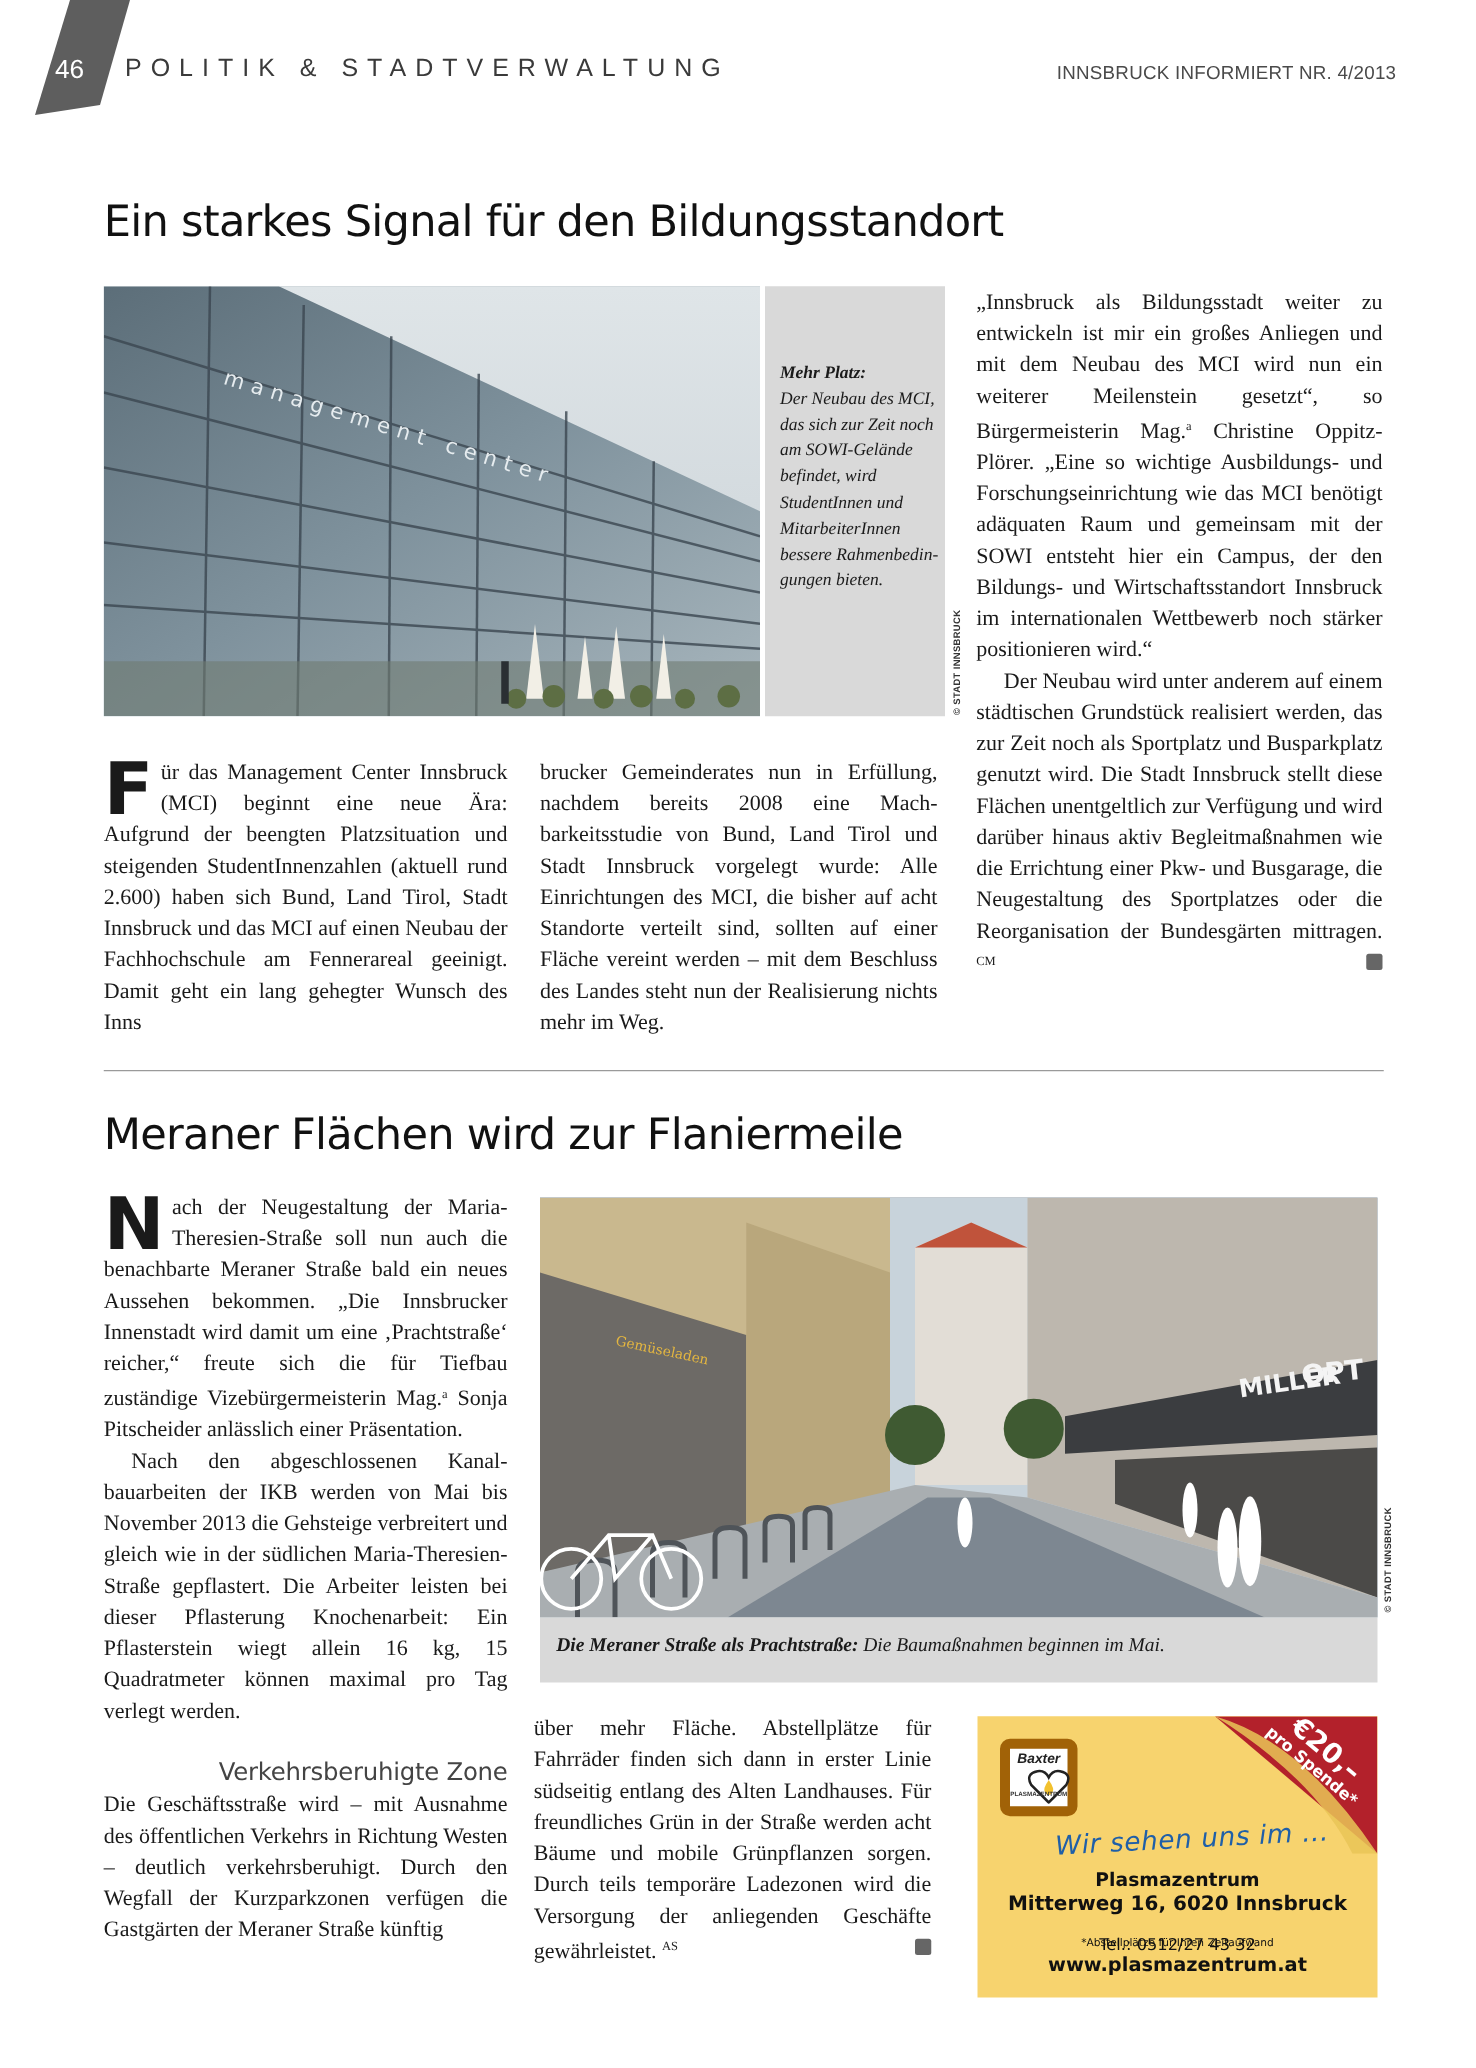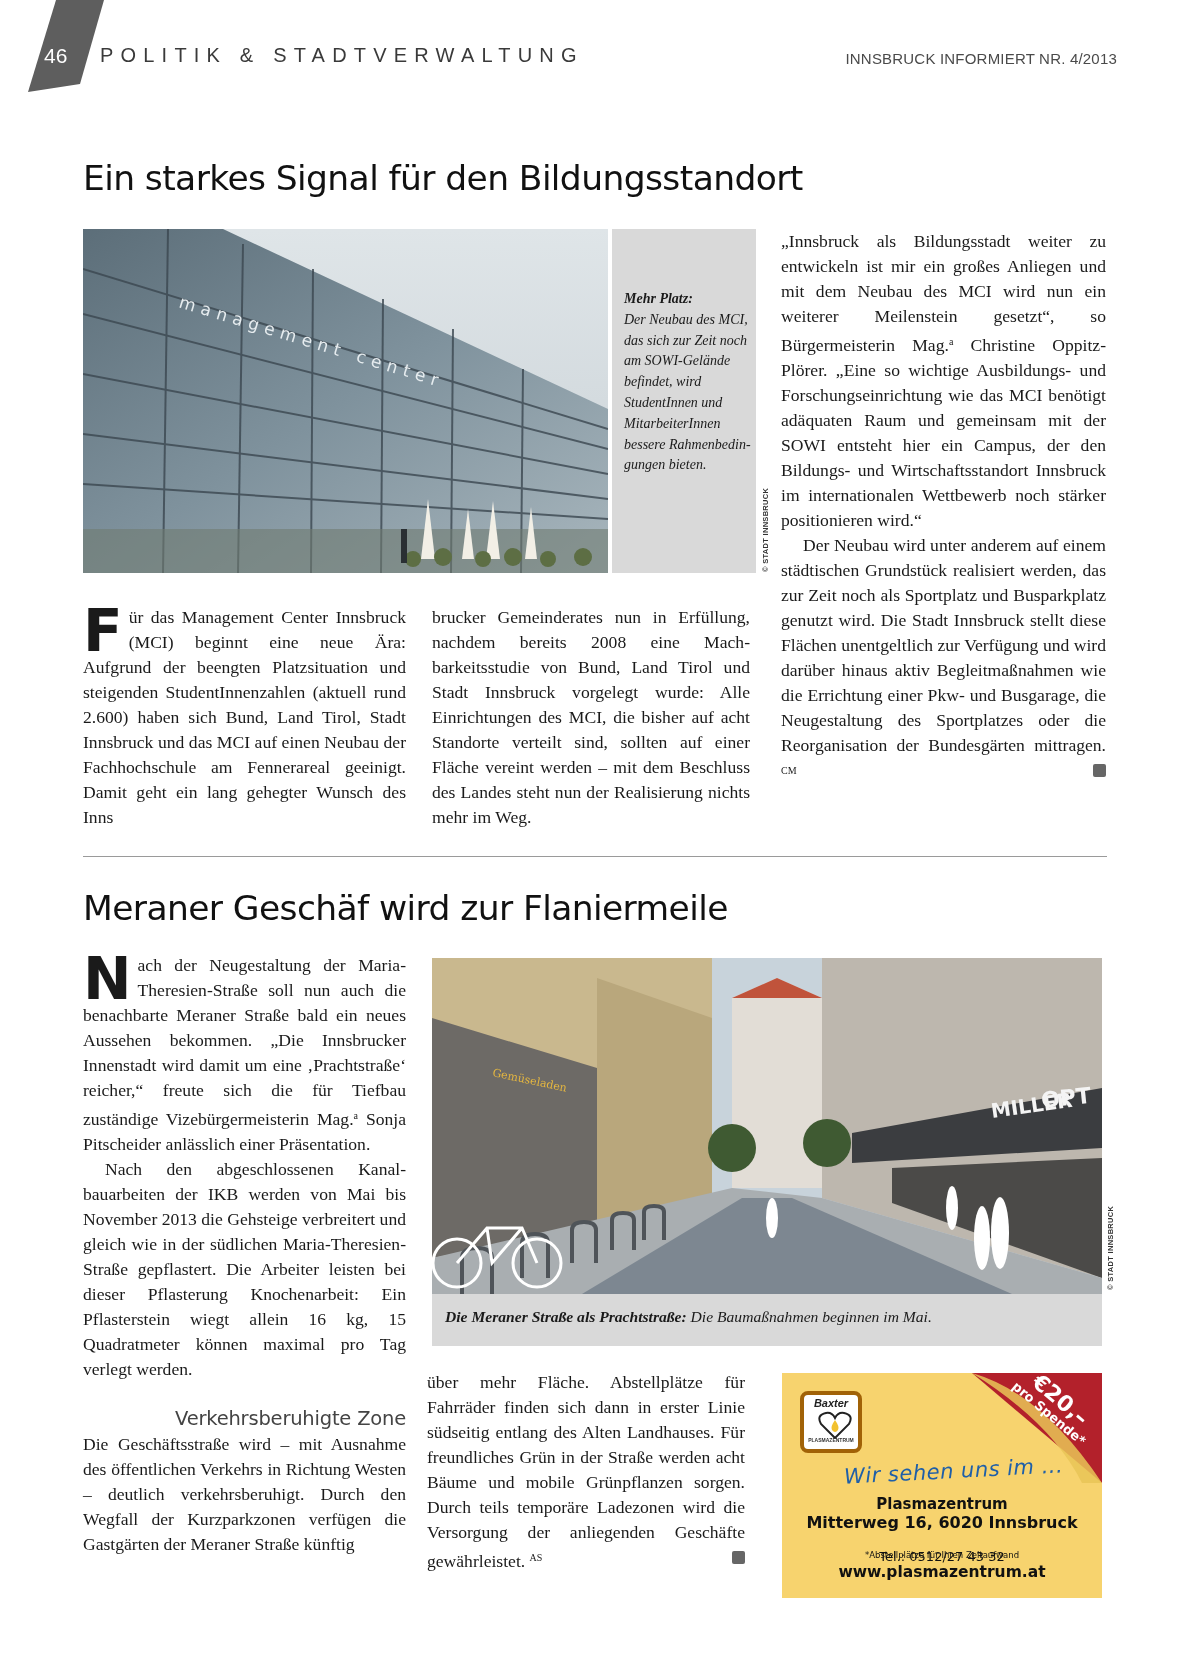--- a/index.html
+++ b/index.html
@@ -33,21 +33,21 @@
 
   
   .photo2 { position:absolute; left:432px; top:958px; width:670px; height:336px; overflow:hidden; background:#8b97a2; }
   .caption2 { position:absolute; left:432px; top:1294px; width:670px; height:52px; background:#d9d9d9; }
   .caption2 .txt { position:absolute; left:13px; top:14px; font-size:15.6px; font-style:italic; color:#1a1a1a; }
 
   h2.subhead { font-family:"DejaVu Sans", sans-serif; font-weight:normal; font-size:19.5px; color:#444; line-height:26px; margin-top:24px; letter-spacing:-0.2px; text-align:right; }
 
   
   .ad { position:absolute; left:782px; top:1373px; width:320px; height:225px; background:#f7d36e; overflow:hidden; }
-  .ad .logo { position:absolute; left:18px; top:18px; width:62px; height:62px; background:#fff; border:4px solid #a16207; border-radius:8px; }
+  .ad .logo { position:absolute; left:18px; top:18px; width:62px; height:62px; background:#fff; border:8px solid #a16207; border-radius:8px; }
   .ad .logo .brand { position:absolute; top:2px; width:100%; text-align:center; font-family:"Liberation Sans", sans-serif; font-weight:bold; font-style:italic; font-size:11px; color:#222; }
   .ad .logo .sub { position:absolute; bottom:6px; width:100%; text-align:center; font-family:"Liberation Sans", sans-serif; font-size:5px; color:#333; font-weight:bold; }
   .ad .slogan { position:absolute; left:62px; top:86px; font-family:"DejaVu Sans", sans-serif; font-style:italic; font-size:21px; color:#1f5fa8; transform:rotate(-3deg); letter-spacing:0.5px; }
   .ad .center { position:absolute; left:0; width:100%; text-align:center; font-family:"DejaVu Sans", sans-serif; color:#111; }
   .ad .name { top:122px; font-size:15px; font-weight:bold; }
   .ad .addr { top:140px; font-size:16px; font-weight:bold; }
   .ad .tel { top:176px; font-size:13px; }
   .ad .note { top:177px; font-size:8.5px; }
   .ad .url { top:190px; font-size:15.5px; font-weight:bold; }
   .ad .corner { position:absolute; right:0; top:0; width:130px; height:110px; }
@@ -128,21 +128,21 @@
 <div class="col" style="left:432px; top:605px; width:318px;">
   <p>brucker Gemeinderates nun in Erfül­lung, nachdem bereits 2008 eine Mach­barkeitsstudie von Bund, Land Tirol und Stadt Innsbruck vorgelegt wurde: Alle Einrichtungen des MCI, die bisher auf acht Standorte verteilt sind, sollten auf einer Fläche vereint werden – mit dem Beschluss des Landes steht nun der Realisierung nichts mehr im Weg.</p>
 </div>
 <div class="col" style="left:781px; top:229px; width:325px;">
   <p><span>„Innsbruck als Bildungsstadt weiter zu entwickeln ist mir ein großes Anliegen und mit dem Neubau des MCI wird nun ein weiterer Meilenstein gesetzt“, so Bürgermeisterin Mag.</span><span class="sup">a</span><span> Christine Oppitz-Plörer. „Eine so wichtige Aus­bildungs- und Forschungseinrichtung wie das MCI benötigt adäquaten Raum und gemeinsam mit der SOWI entsteht hier ein Campus, der den Bildungs- und Wirtschaftsstandort Innsbruck im in­ternationalen Wettbewerb noch stärker positionieren wird.“</span></p>
   <p class="indent"><span>Der Neubau wird unter anderem auf einem städtischen Grundstück re­alisiert werden, das zur Zeit noch als Sportplatz und Busparkplatz genutzt wird. Die Stadt Innsbruck stellt diese Flächen unentgeltlich zur Verfügung und wird darüber hinaus aktiv Begleit­maßnahmen wie die Errichtung einer Pkw- und Busgarage, die Neugestaltung des Sportplatzes oder die Reorganisati­on der Bundesgärten mittragen.</span> <span class="sup">CM</span><span class="endmark"></span></p>
 </div>
 
 <div class="rule"></div>
 
-<h1 class="headline" id="h1b">Meraner Geschäf wird zur Flaniermeile</h1>
+<h1 class="headline" id="h1b">Meraner Flächen wird zur Flaniermeile</h1>
 
 <div class="col" style="left:83px; top:953px; width:323px;">
   <p><span class="dropcap">N</span><span>ach der Neugestaltung der Maria-Theresien-Straße soll nun auch die benachbarte Meraner Straße bald ein neues Aussehen bekommen. „Die Inns­brucker Innenstadt wird damit um eine ‚Prachtstraße‘ reicher,“ freute sich die für Tiefbau zuständige Vizebürgermeis­terin Mag.</span><span class="sup">a</span><span> Sonja Pitscheider anlässlich einer Präsentation.</span></p>
   <p class="indent">Nach den abgeschlossenen Kanal­bauarbeiten der IKB werden von Mai bis November 2013 die Gehsteige ver­breitert und gleich wie in der südlichen Maria-Theresien-Straße gepflastert. Die Arbeiter leisten bei dieser Pflasterung Knochenarbeit: Ein Pflasterstein wiegt allein 16 kg, 15 Quadratmeter können maximal pro Tag verlegt werden.</p>
   <h2 class="subhead">Verkehrsberuhigte Zone</h2>
   <p>Die Geschäftsstraße wird – mit Aus­nahme des öffentlichen Verkehrs in Richtung Westen – deutlich ver­kehrsberuhigt. Durch den Wegfall der Kurzparkzonen verfügen die Gast­gärten der Meraner Straße künftig</p>
 </div>
 
 <div class="photo2">
   <svg width="670" height="336" viewBox="0 0 670 336" preserveAspectRatio="none">

